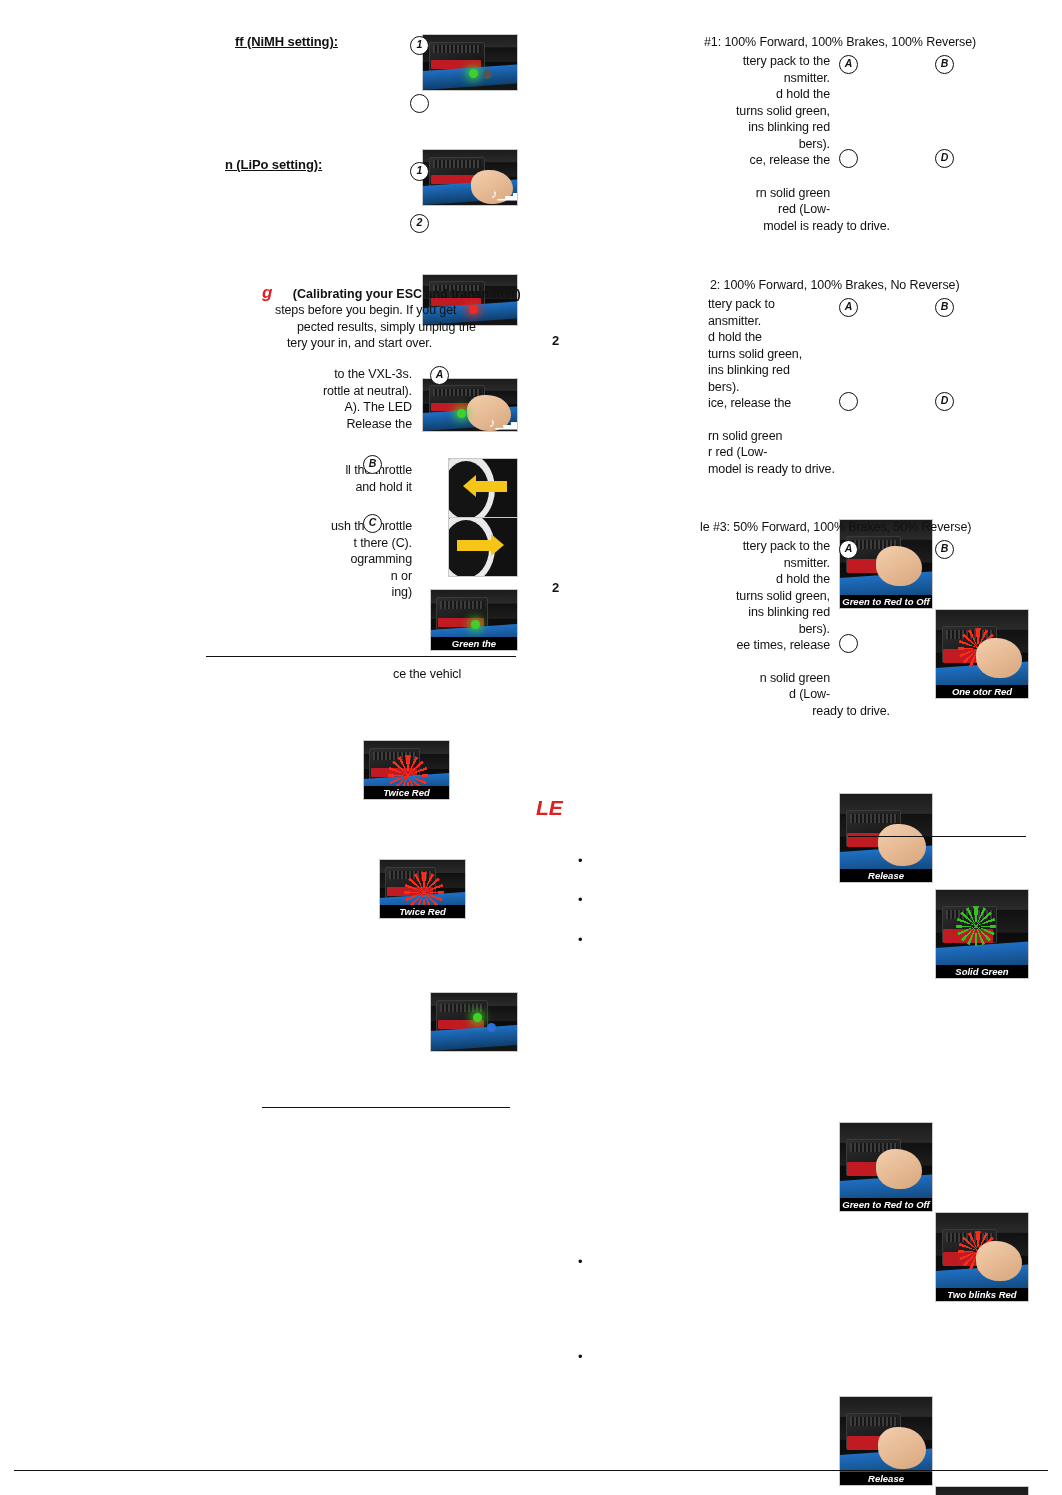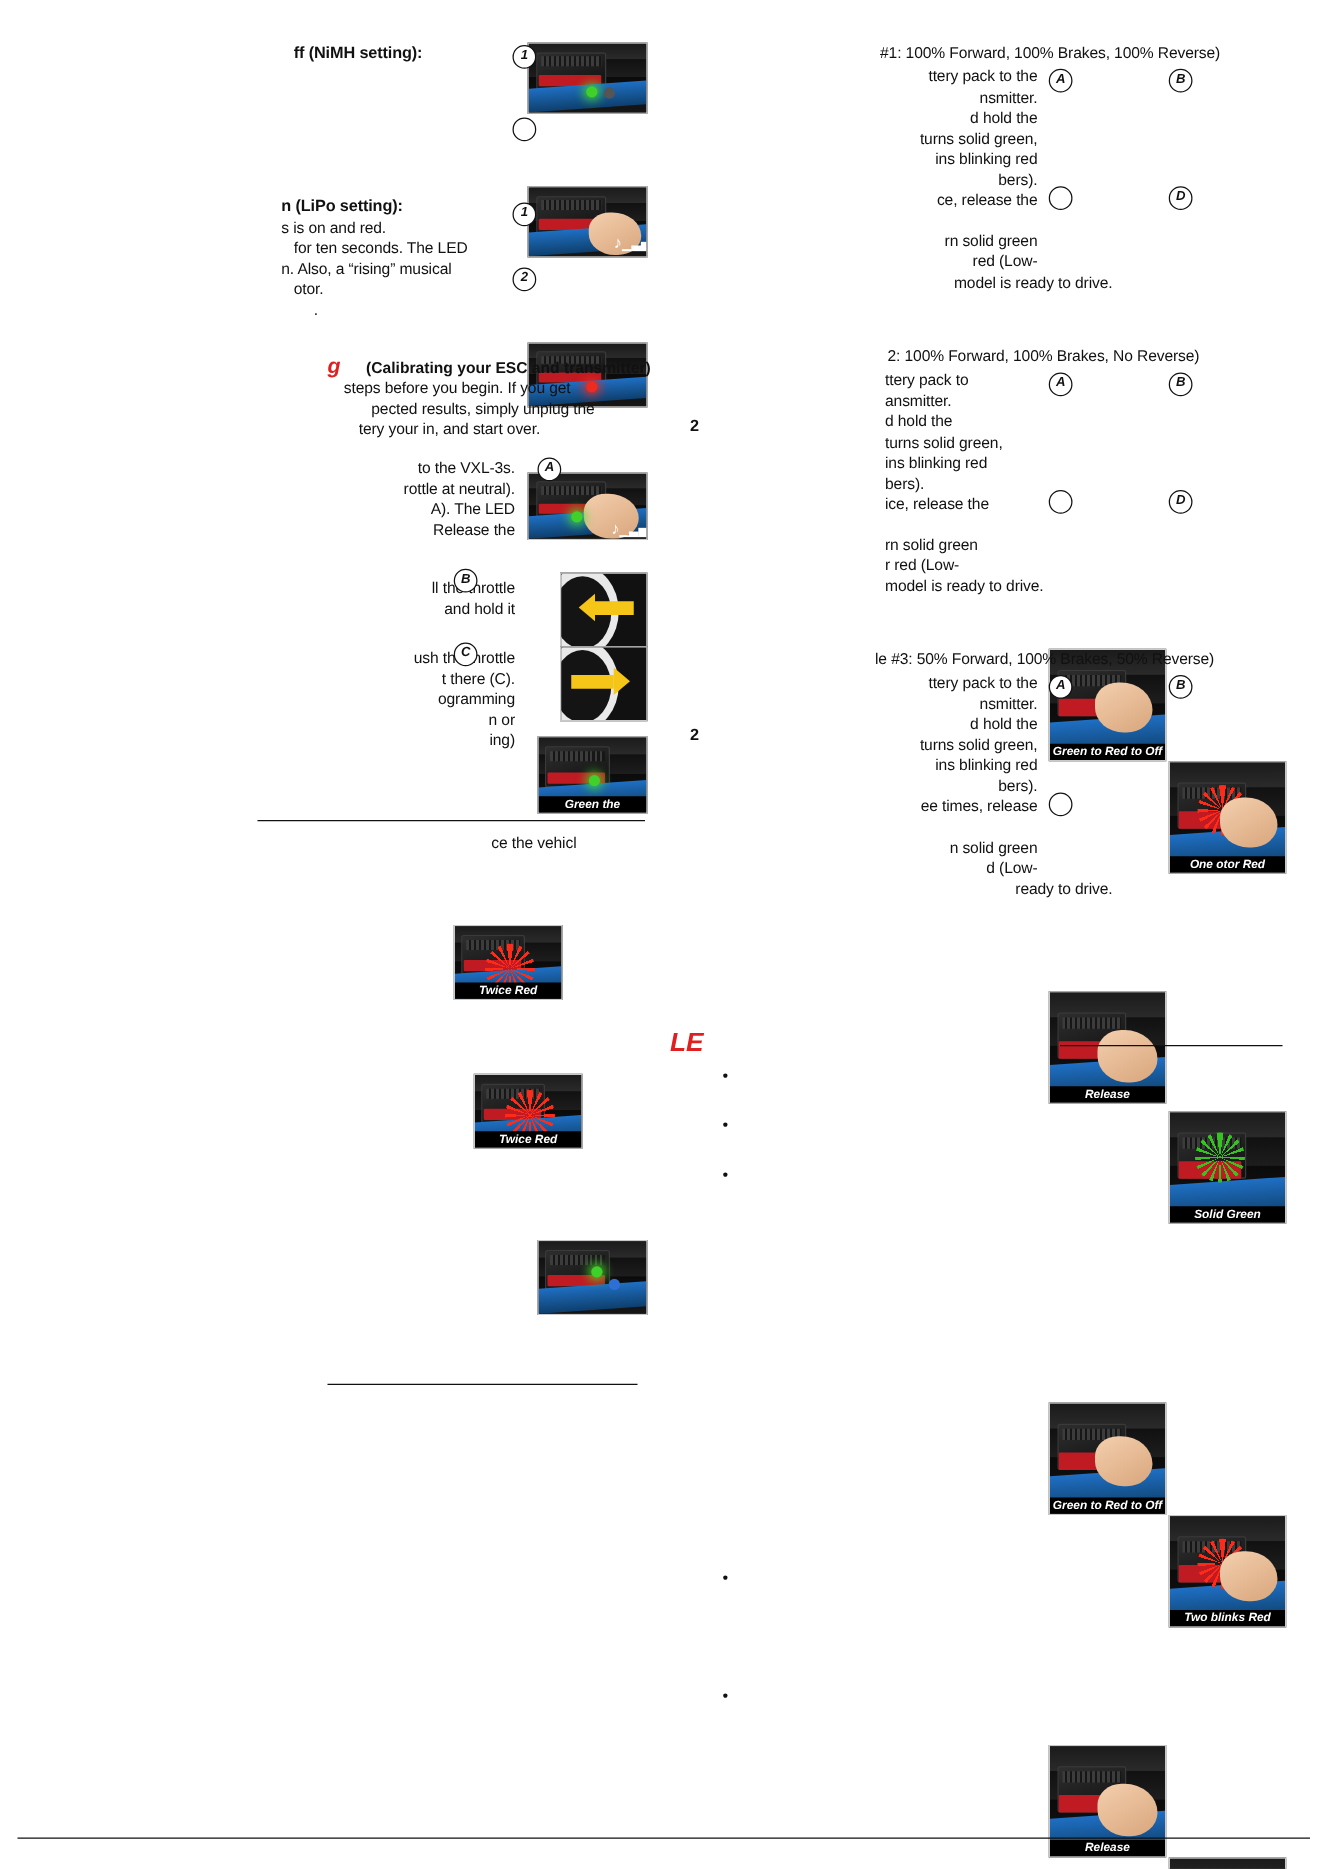--- a/index.html
+++ b/index.html
@@ -6,21 +6,21 @@
   body{
     width:1062px;height:1495px;position:relative;
     background:#ffffff;
     font-family:"Liberation Sans", sans-serif;
     color:#111;
     overflow:hidden;
   }
   .pg{position:absolute;}
   .txt{font-size:12.5px;line-height:16.5px;letter-spacing:-0.1px;}
   .bold{font-weight:bold;margin-left:16px;}
-  .hdr{font-size:13px;font-weight:bold;}
+  .hdr{font-size:13px;font-weight:bold;text-decoration:underline;}
   
   .photo{position:relative;overflow:hidden;background:#0e0e0e;}
   .photo .body{
     position:absolute;left:0;top:0;right:0;bottom:0;
     background:
       linear-gradient(180deg,#1b1b1b 0%,#2a2a2a 22%,#111 23%,#1d1d1d 48%,#0b0b0b 49%,#161616 100%);
   }
   .photo .esc{
     position:absolute;left:6%;top:12%;width:58%;height:52%;
     background:linear-gradient(160deg,#2e2e2e,#101010);
@@ -120,27 +120,20 @@
   <div class="esc"></div>
   <div class="label"></div>
   <div class="blue"></div>
   <div class="hand" style="left:48px;top:20px;width:42px;height:34px;"></div>
   <div class="pg speakericon" style="left:68px;top:36px;color:#fff;">♪<span style="font-size:10px;">▁▃▅▇</span></div>
 </div>
 <div class="pg stepbadge" style="left:410px;top:94px;background:#fff;"></div>
 
 <div class="pg txt" style="left:225px;top:157px;width:185px;">
   <div class="hdr">n (LiPo setting):</div>
-  <div>
-    <div>s is on and red.</div>
-    <div style="padding-left:10px;">for ten seconds. The LED</div>
-    <div>n. Also, a “rising” musical</div>
-    <div style="padding-left:10px;">otor.</div>
-    <div style="padding-left:26px;">.</div>
-  </div>
 </div>
 
 <div class="pg photo thumb" style="left:422px;top:160px;width:94px;height:50px;">
   <div class="body"></div>
   <div class="esc"></div>
   <div class="label"></div>
   <div class="blue"></div>
   <div class="led red" style="left:46px;top:30px;"></div>
 </div>
 <div class="pg stepbadge" style="left:410px;top:162px;">1</div>
@@ -365,21 +358,21 @@
   <div>d (Low-</div>
   <div style="width:190px;">ready to drive.</div>
 </div>
 
 <div class="pg thumbtag" style="left:839px;top:540px;">A</div>
 
 <div class="pg thumbtag" style="left:935px;top:540px;">B</div>
 
 <div class="pg stepbadge" style="left:839px;top:634px;"></div>
 
-<div class="pg" style="left:536px;top:823px;color:#e02020;font-size:21px;font-weight:bold;font-style:italic;">LE</div>
+<div class="pg" style="left:536px;top:796px;color:#e02020;font-size:21px;font-weight:bold;font-style:italic;">LE</div>
 
 <div class="pg" style="left:578px;top:853px;font-size:13px;">•</div>
 
 <div class="pg" style="left:578px;top:892px;font-size:13px;">•</div>
 
 <div class="pg" style="left:578px;top:932px;font-size:13px;">•</div>
 
 <div class="pg" style="left:578px;top:1254px;font-size:13px;">•</div>
 
 <div class="pg" style="left:578px;top:1349px;font-size:13px;">•</div>

